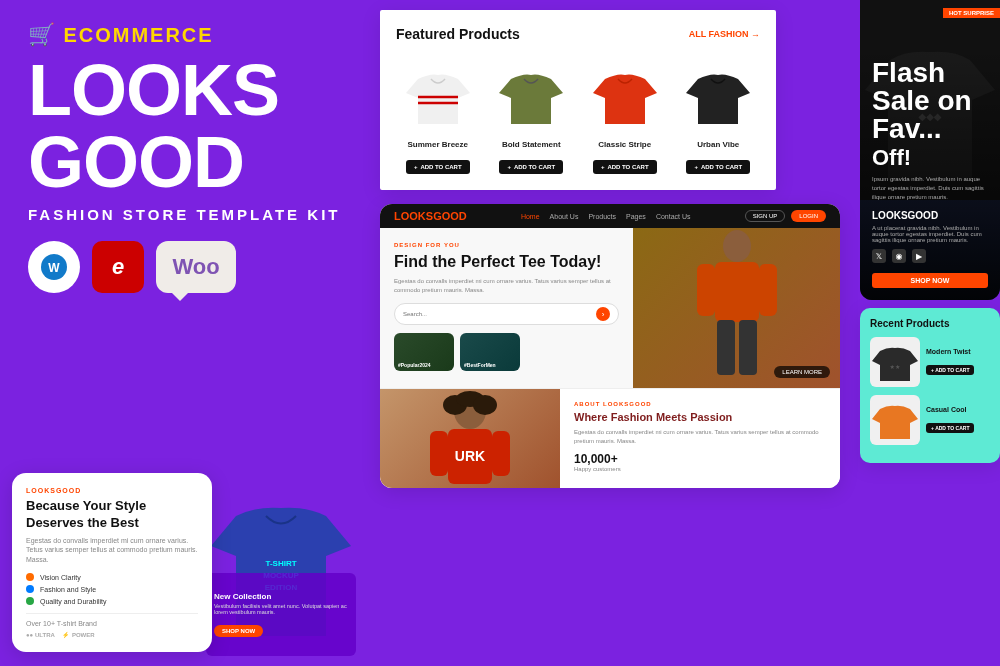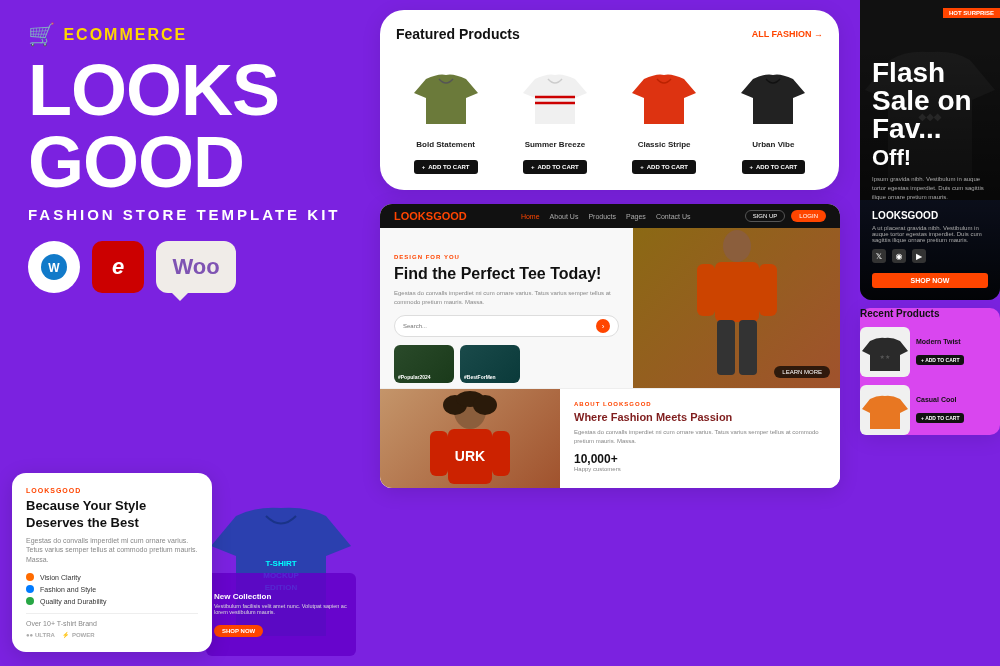--- a/index.html
+++ b/index.html
@@ -27,21 +27,21 @@
       align-items: center;
       gap: 8px;
       margin-bottom: 6px;
     }
     .cart-icon {
       font-size: 22px;
       color: #FFD700;
     }
     .ecommerce-text {
       color: #FFD700;
-      font-size: 16px;
+      font-size: 20px;
       font-weight: 700;
       letter-spacing: 2px;
     }
     .main-title {
       color: #fff;
       font-size: 72px;
       font-weight: 900;
       line-height: 1.0;
       letter-spacing: -1px;
       margin-bottom: 8px;
@@ -199,25 +199,25 @@
       left: 380px;
       top: 0;
       width: 490px;
       height: 666px;
       z-index: 2;
     }
 
     
     .featured-card {
       background: #fff;
-      border-radius: 24px;
+      border-radius: 2px;
       padding: 16px;
       margin-bottom: 10px;
       box-shadow: 0 4px 20px rgba(0,0,0,0.1);
-      width: 459px;
+      width: 396px;
       position: relative;
       left: 0;
       top: 10px;
     }
     .featured-header {
       display: flex;
       justify-content: space-between;
       align-items: center;
       margin-bottom: 12px;
     }
@@ -327,21 +327,20 @@
     }
     .mockup-hero {
       display: flex;
       height: 160px;
       position: relative;
       background: #f8f8f8;
     }
     .hero-left {
       width: 55%;
       padding: 14px;
-      margin-top: 12px;
     }
     .hero-tag {
       font-size: 6px;
       color: #FF4500;
       font-weight: 700;
       letter-spacing: 1px;
       text-transform: uppercase;
       margin-bottom: 4px;
     }
     .hero-title {
@@ -573,22 +572,23 @@
       padding: 4px 10px;
       font-size: 7px;
       font-weight: 700;
       cursor: pointer;
       width: 100%;
     }
 
     
     .recent-card {
       width: 140px;
-      background: #d946ef;
+      background: #5eead4;
       border-radius: 10px;
+      padding: 10px;
       box-shadow: 0 4px 20px rgba(0,0,0,0.1);
     }
     .recent-title {
       font-size: 10px;
       font-weight: 800;
       color: #111;
       margin-bottom: 8px;
     }
     .recent-product {
       display: flex;
@@ -702,40 +702,40 @@
   <div class="featured-card">
     <div class="featured-header">
       <span class="featured-title">Featured Products</span>
       <a class="all-products-link">ALL FASHION →</a>
     </div>
     <div class="products-grid">
 
       <div class="product-item">
         <div class="product-img">
           <svg width="70" height="70" viewBox="0 0 70 70">
-            <path d="M15,20 L3,34 L15,39 L15,65 L55,65 L55,39 L67,34 L55,20 Q42,14 35,16 Q28,14 15,20Z" fill="#6B7A3A"></path>
-            <path d="M28,20 Q35,28 42,20" fill="none" stroke="#555" stroke-width="1.5"></path>
-          </svg>
-        </div>
-        <div class="product-name">Bold Statement</div>
-        <button class="add-to-cart-btn">
-          <span style="margin-right:3px;">+</span><span>ADD TO CART</span>
-        </button>
-      </div>
-
-      <div class="product-item">
-        <div class="product-img">
-          <svg width="70" height="70" viewBox="0 0 70 70">
             <path d="M15,20 L3,34 L15,39 L15,65 L55,65 L55,39 L67,34 L55,20 Q42,14 35,16 Q28,14 15,20Z" fill="#f0f0f0"></path>
             <line x1="15" y1="38" x2="55" y2="38" stroke="#CC0000" stroke-width="2.5"></line>
             <line x1="15" y1="44" x2="55" y2="44" stroke="#CC0000" stroke-width="2.5"></line>
             <path d="M28,20 Q35,28 42,20" fill="none" stroke="#ccc" stroke-width="1.5"></path>
           </svg>
         </div>
         <div class="product-name">Summer Breeze</div>
+        <button class="add-to-cart-btn">
+          <span style="margin-right:3px;">+</span><span>ADD TO CART</span>
+        </button>
+      </div>
+
+      <div class="product-item">
+        <div class="product-img">
+          <svg width="70" height="70" viewBox="0 0 70 70">
+            <path d="M15,20 L3,34 L15,39 L15,65 L55,65 L55,39 L67,34 L55,20 Q42,14 35,16 Q28,14 15,20Z" fill="#6B7A3A"></path>
+            <path d="M28,20 Q35,28 42,20" fill="none" stroke="#555" stroke-width="1.5"></path>
+          </svg>
+        </div>
+        <div class="product-name">Bold Statement</div>
         <button class="add-to-cart-btn">
           <span style="margin-right:3px;">+</span><span>ADD TO CART</span>
         </button>
       </div>
 
       <div class="product-item">
         <div class="product-img">
           <svg width="70" height="70" viewBox="0 0 70 70">
             <path d="M15,20 L3,34 L15,39 L15,65 L55,65 L55,39 L67,34 L55,20 Q42,14 35,16 Q28,14 15,20Z" fill="#DD3311"></path>
             <path d="M28,20 Q35,28 42,20" fill="none" stroke="#BB2200" stroke-width="1.5"></path>

